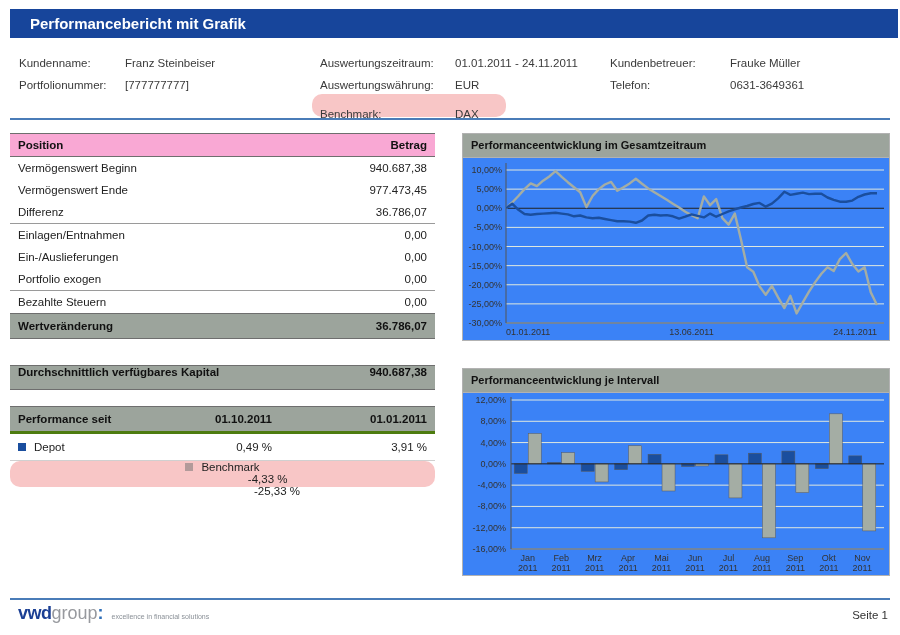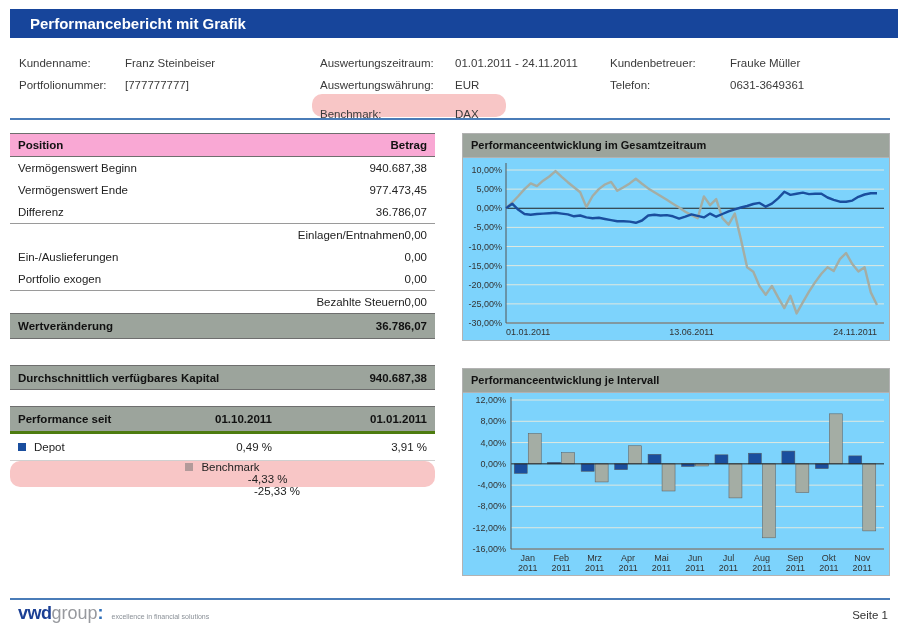--- a/index.html
+++ b/index.html
@@ -16,39 +16,39 @@
   .cl1{left:19px}.cv1{left:125px}.cl2{left:320px}.cv2{left:455px}.cl3{left:610px}.cv3{left:730px}
   .pill{position:absolute;left:312px;top:94px;width:194px;height:23px;background:#F8C6C6;border-radius:10px;}
 
   .rule{position:absolute;left:10px;width:880px;height:0;border-top:2px solid #4A7CB8;}
   .rule-top{top:118px}.rule-bottom{top:598px}
 
   
   .ptable{position:absolute;left:10px;top:133px;width:425px;font-size:11.5px;}
   .trow{display:flex;justify-content:space-between;align-items:center;height:22px;padding:0 8px;background:#fff;}
   .thdr{background:#f9a8d4;font-weight:bold;height:22px;border-top:1px solid #6e6e6e;border-bottom:1px solid #6e6e6e;color:#111;}
-  .sep{border-top:1px solid #9a9a9a;justify-content:flex-end;}
+  .sep{border-top:1px solid #9a9a9a;}
   .tftr{background:#9CA49C;font-weight:bold;height:24px;border-top:1px solid #6e6e6e;border-bottom:1px solid #6e6e6e;color:#111;}
 
   .avg-bar{position:absolute;left:10px;top:365px;width:409px;height:23px;background:#9CA49C;
-           display:flex;justify-content:space-between;align-items:center;padding:0 8px;
+           display:flex;justify-content:space-between;align-items:flex-start;padding:0 8px;
            font-size:11.5px;font-weight:bold;border-top:1px solid #6e6e6e;border-bottom:1px solid #6e6e6e;color:#111;}
 
   .perf{position:absolute;left:10px;top:406px;width:425px;font-size:11.5px;}
   .prow{display:flex;align-items:center;height:26px;padding:0 8px;}
   .phdr{background:#9CA49C;font-weight:bold;height:24px;border-top:1px solid #6e6e6e;border-bottom:3px solid #4d7c0f;color:#111;}
   .pdep{border-bottom:1px solid #d0d0d0;}
   .pbench{background:#F8C6C6;border-radius:10px;flex-direction:column;}
   .c1{flex:1;display:flex;align-items:center;}
   .c2{width:130px;text-align:right;}
   .c3{width:155px;text-align:right;}
   .sq{display:inline-block;width:8px;height:8px;margin-right:8px;}
 
   
-  .panel{position:absolute;width:426px;border:1px solid #b2b2b2;background:#7dd3fc;}
+  .panel{position:absolute;width:426px;border:1px solid #b2b2b2;background:#3b82f6;}
   .panel-1{left:462px;top:133px;height:206px;}
   .panel-2{left:462px;top:368px;height:206px;}
   .panel-title{height:23px;background:#9CA49C;border-bottom:1px solid #b2b2b2;font-size:11px;
                font-weight:bold;line-height:23px;padding-left:8px;color:#111;}
   .panel svg{display:block;}
   .tick{font-family:"Liberation Sans","DejaVu Sans",sans-serif;font-size:9px;fill:#333;}
 
   
   .footer-logo{position:absolute;left:18px;top:603px;white-space:nowrap;}
   .logo-vwd{font-size:18px;font-weight:bold;color:#1B3F94;letter-spacing:-0.5px;}

